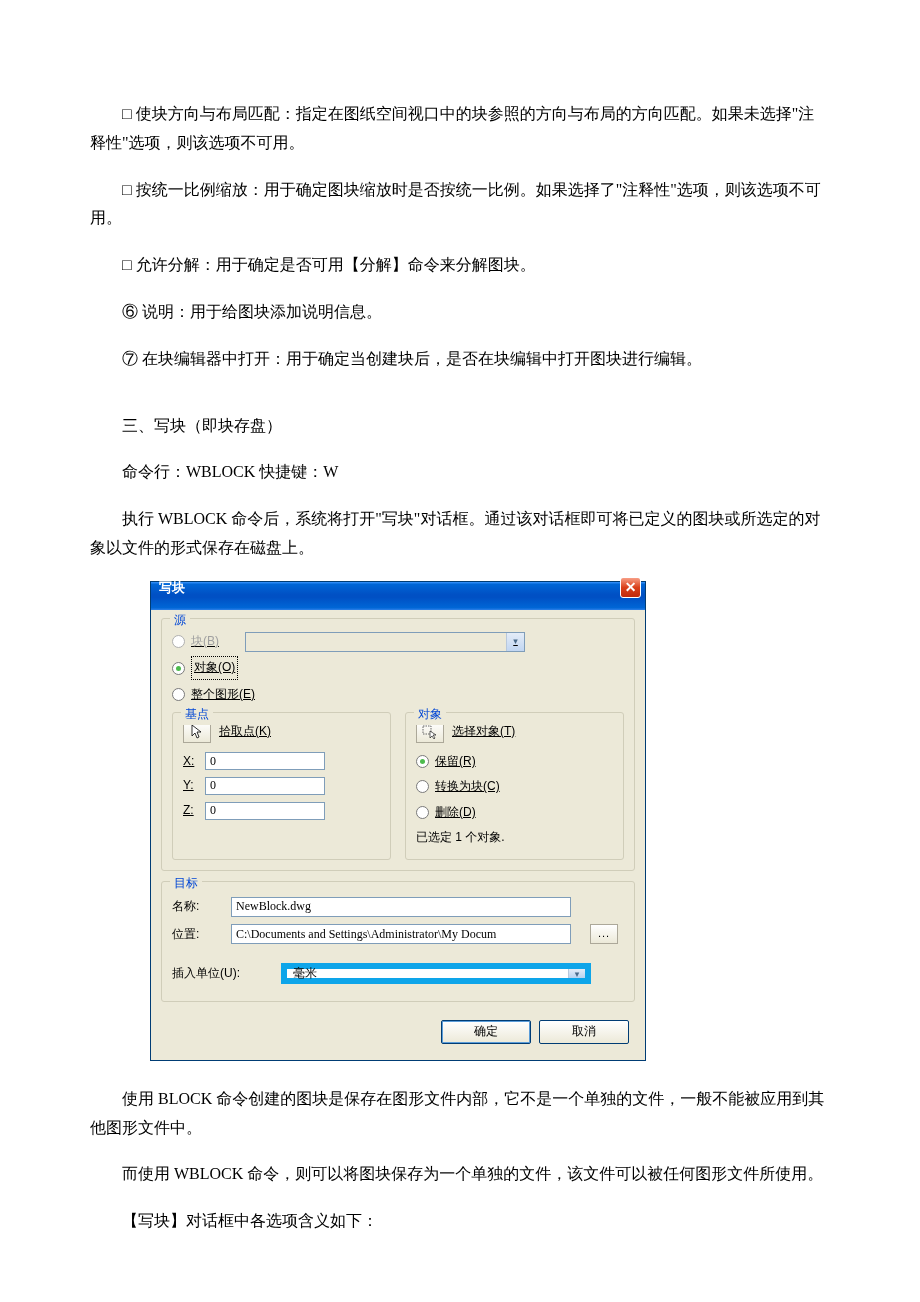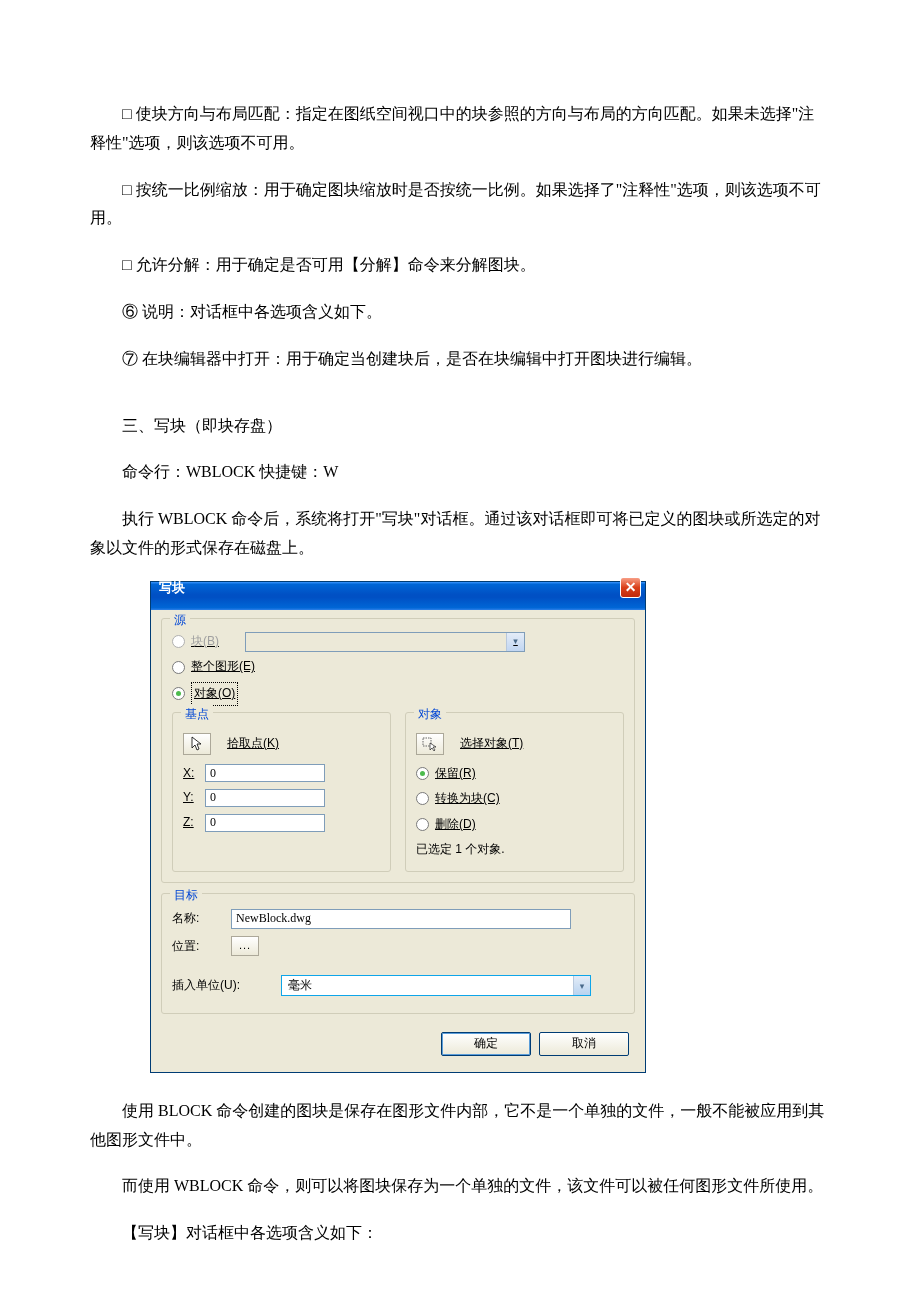--- a/index.html
+++ b/index.html
@@ -101,34 +101,34 @@
     background: linear-gradient(to bottom, #e4ecf7, #c1d6f2);
     border-left: 1px solid #b8c8dc;
     display: flex; align-items: center; justify-content: center;
     color: #4a6a8a; font-size: 9px;
   }
   
   .two-col { display: flex; gap: 14px; margin-top: 6px; }
   .sub-group {
     border: 1px solid #d0cdb9;
     border-radius: 3px;
-    padding: 20px 10px 10px 10px;
+    padding: 8px 10px 10px 10px;
     position: relative;
     flex: 1;
   }
   
   .icon-btn {
     width: 28px; height: 22px;
     border: 1px solid #aca899;
     background: linear-gradient(to bottom, #fff, #ece9d8);
     display: inline-flex; align-items: center; justify-content: center;
     margin-right: 8px;
   }
   .pick-row { display: flex; align-items: center; margin-bottom: 8px; }
-  .underline-label { text-decoration: underline; margin-left: 8px; }
+  .underline-label { text-decoration: underline; }
   
   .coord-row { display: flex; align-items: center; margin: 3px 0; gap: 6px; }
   .coord-label { width: 16px; text-decoration: underline; }
   .coord-input {
     border: 1px solid #7f9db9; height: 18px; width: 120px;
     padding: 0 4px; font-family: Tahoma; font-size: 12px; background: #fff;
   }
   
   .obj-status { margin-top: 4px; }
   
@@ -141,21 +141,21 @@
   }
   .browse-btn {
     width: 28px; height: 20px;
     border: 1px solid #aca899;
     background: linear-gradient(to bottom, #fff, #ece9d8);
     display: flex; align-items: center; justify-content: center;
     font-size: 11px; letter-spacing: 1px;
   }
   
   .combo {
-    border: 1px solid #0ea5e9; height: 21px; background: #fff;
+    border: 6px solid #0ea5e9; height: 21px; background: #fff;
     display: flex; align-items: center; width: 310px;
   }
   .combo .combo-text { padding: 0 6px; flex: 1; }
   .combo .arrow {
     width: 17px; height: 100%;
     background: linear-gradient(to bottom, #e4ecf7, #b8d3f0);
     border-left: 1px solid #b8c8dc;
     display: flex; align-items: center; justify-content: center;
     color: #4a6a8a; font-size: 9px;
   }
@@ -174,21 +174,21 @@
   .cursor-arrow {
     width: 14px; height: 16px;
   }
 </style>
 </head>
 <body>
 
 <p class="para">□ 使块方向与布局匹配：指定在图纸空间视口中的块参照的方向与布局的方向匹配。如果未选择"注释性"选项，则该选项不可用。</p>
 <p class="para">□ 按统一比例缩放：用于确定图块缩放时是否按统一比例。如果选择了"注释性"选项，则该选项不可用。</p>
 <p class="para">□ 允许分解：用于确定是否可用【分解】命令来分解图块。</p>
-<p class="para">⑥ 说明：对话框中各选项含义如下。</p>
+<p class="para">⑥ 说明：用于给图块添加说明信息。</p>
 <p class="para">⑦ 在块编辑器中打开：用于确定当创建块后，是否在块编辑中打开图块进行编辑。</p>
 <div style="height:20px"></div>
 <p class="para">三、写块（即块存盘）</p>
 <p class="para">命令行：WBLOCK  快捷键：W</p>
 <p class="para">执行 WBLOCK 命令后，系统将打开"写块"对话框。通过该对话框即可将已定义的图块或所选定的对象以文件的形式保存在磁盘上。</p>
 
 <div class="dialog-wrap">
   <div class="dialog">
     <div class="titlebar">
       <span class="titlebar-title">写块</span>
@@ -199,26 +199,26 @@
         <div class="group-title">源</div>
 
         <div class="radio-row">
           <span class="radio disabled"></span>
           <span class="radio-label disabled">块(B)</span>
           <span class="combo-disabled">
             <span class="arrow">▾</span>
           </span>
         </div>
         <div class="radio-row">
+          <span class="radio checked"></span>
+          <span class="radio-label dotted-sel">对象(O)</span>
+        </div>
+        <div class="radio-row">
           <span class="radio"></span>
           <span class="radio-label">整个图形(E)</span>
-        </div>
-        <div class="radio-row">
-          <span class="radio checked"></span>
-          <span class="radio-label dotted-sel">对象(O)</span>
         </div>
 
         <div class="two-col">
           <div class="sub-group">
             <div class="group-title">基点</div>
             <div class="pick-row">
               <span class="icon-btn">
                 <svg class="cursor-arrow" viewBox="0 0 14 16">
                   <path d="M2 1 L2 12 L5 9 L7 14 L9 13 L7 8 L11 8 Z" fill="#fff" stroke="#000" stroke-width="0.8"></path>
                 </svg>
@@ -268,20 +268,21 @@
       </div>
 
       <div class="group">
         <div class="group-title">目标</div>
         <div class="dest-row">
           <span class="dest-label" style="width:40px">名称:</span>
           <input class="text-input" style="flex: 0 0 340px;" value="NewBlock.dwg">
         </div>
         <div class="dest-row">
           <span class="dest-label" style="width:40px">位置:</span>
+          <input class="text-input" style="flex: 0 0 340px;" value="C:\Documents and Settings\Administrator\My Docum">
           <span class="browse-btn">...</span>
         </div>
         <div class="dest-row" style="margin-top:18px">
           <span class="dest-label" style="width:90px">插入单位(U):</span>
           <div class="combo">
             <span class="combo-text">毫米</span>
             <span class="arrow">▾</span>
           </div>
         </div>
       </div>

